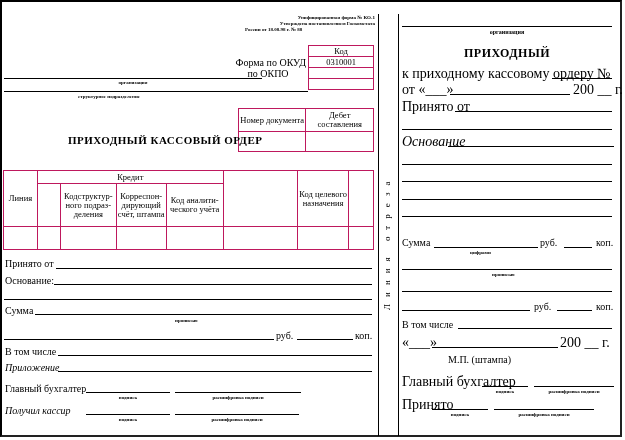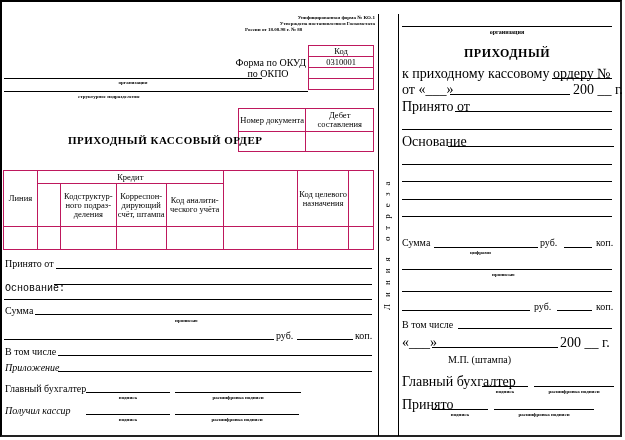--- a/index.html
+++ b/index.html
@@ -97,21 +97,21 @@
     <td></td>
     <td></td>
     <td></td>
   </tr>
 </tbody>
   </table>
 
 <div class="abs md" style="left:5px; top:258px;">Принято от</div>
 <div class="hline" style="left:56px; top:268px; width:316px;"></div>
 
-<div class="abs md" style="left:5px; top:283px;font-family:Liberation Mono, monospace;">Основание:</div>
+<div class="abs md" style="left:5px; top:275px;">Основание:</div>
 <div class="hline" style="left:54px; top:284px; width:318px;"></div>
 <div class="hline" style="left:4px; top:299px; width:368px;"></div>
 
 <div class="abs md" style="left:5px; top:305px;">Сумма</div>
 <div class="hline" style="left:35px; top:314px; width:337px;"></div>
 <div class="abs tiny" style="left:175px; top:318px;">прописью</div>
 <div class="hline" style="left:4px; top:339px; width:270px;"></div>
 <div class="abs md" style="left:276px; top:330px;">руб.</div>
 <div class="hline" style="left:297px; top:339px; width:56px;"></div>
 <div class="abs md" style="left:355px; top:330px;">коп.</div>
@@ -145,21 +145,21 @@
 <div class="hline" style="left:552px; top:78px; width:60px;"></div>
 
 <div class="abs sm" style="left:402px; top:85px;">от «___»</div>
 <div class="hline" style="left:450px; top:94px; width:120px;"></div>
 <div class="abs sm" style="left:573px; top:85px;">200 __ г.</div>
 
 <div class="abs sm" style="left:402px; top:102px;">Принято от</div>
 <div class="hline" style="left:455px; top:111px; width:157px;"></div>
 <div class="hline" style="left:402px; top:129px; width:210px;"></div>
 
-<div class="abs sm" style="left:402px; top:137px;">Основание</div>
+<div class="abs sm" style="left:402px; top:137px;font-style:italic;">Основание</div>
 <div class="hline" style="left:448px; top:146px; width:166px;"></div>
 <div class="hline" style="left:402px; top:164px; width:210px;"></div>
 <div class="hline" style="left:402px; top:181px; width:210px;"></div>
 <div class="hline" style="left:402px; top:199px; width:210px;"></div>
 <div class="hline" style="left:402px; top:216px; width:210px;"></div>
 
 <div class="abs md" style="left:402px; top:237px;">Сумма</div>
 <div class="hline" style="left:434px; top:247px; width:104px;"></div>
 <div class="abs tiny" style="left:470px; top:250px;">цифрами</div>
 <div class="abs md" style="left:540px; top:237px;">руб.</div>

